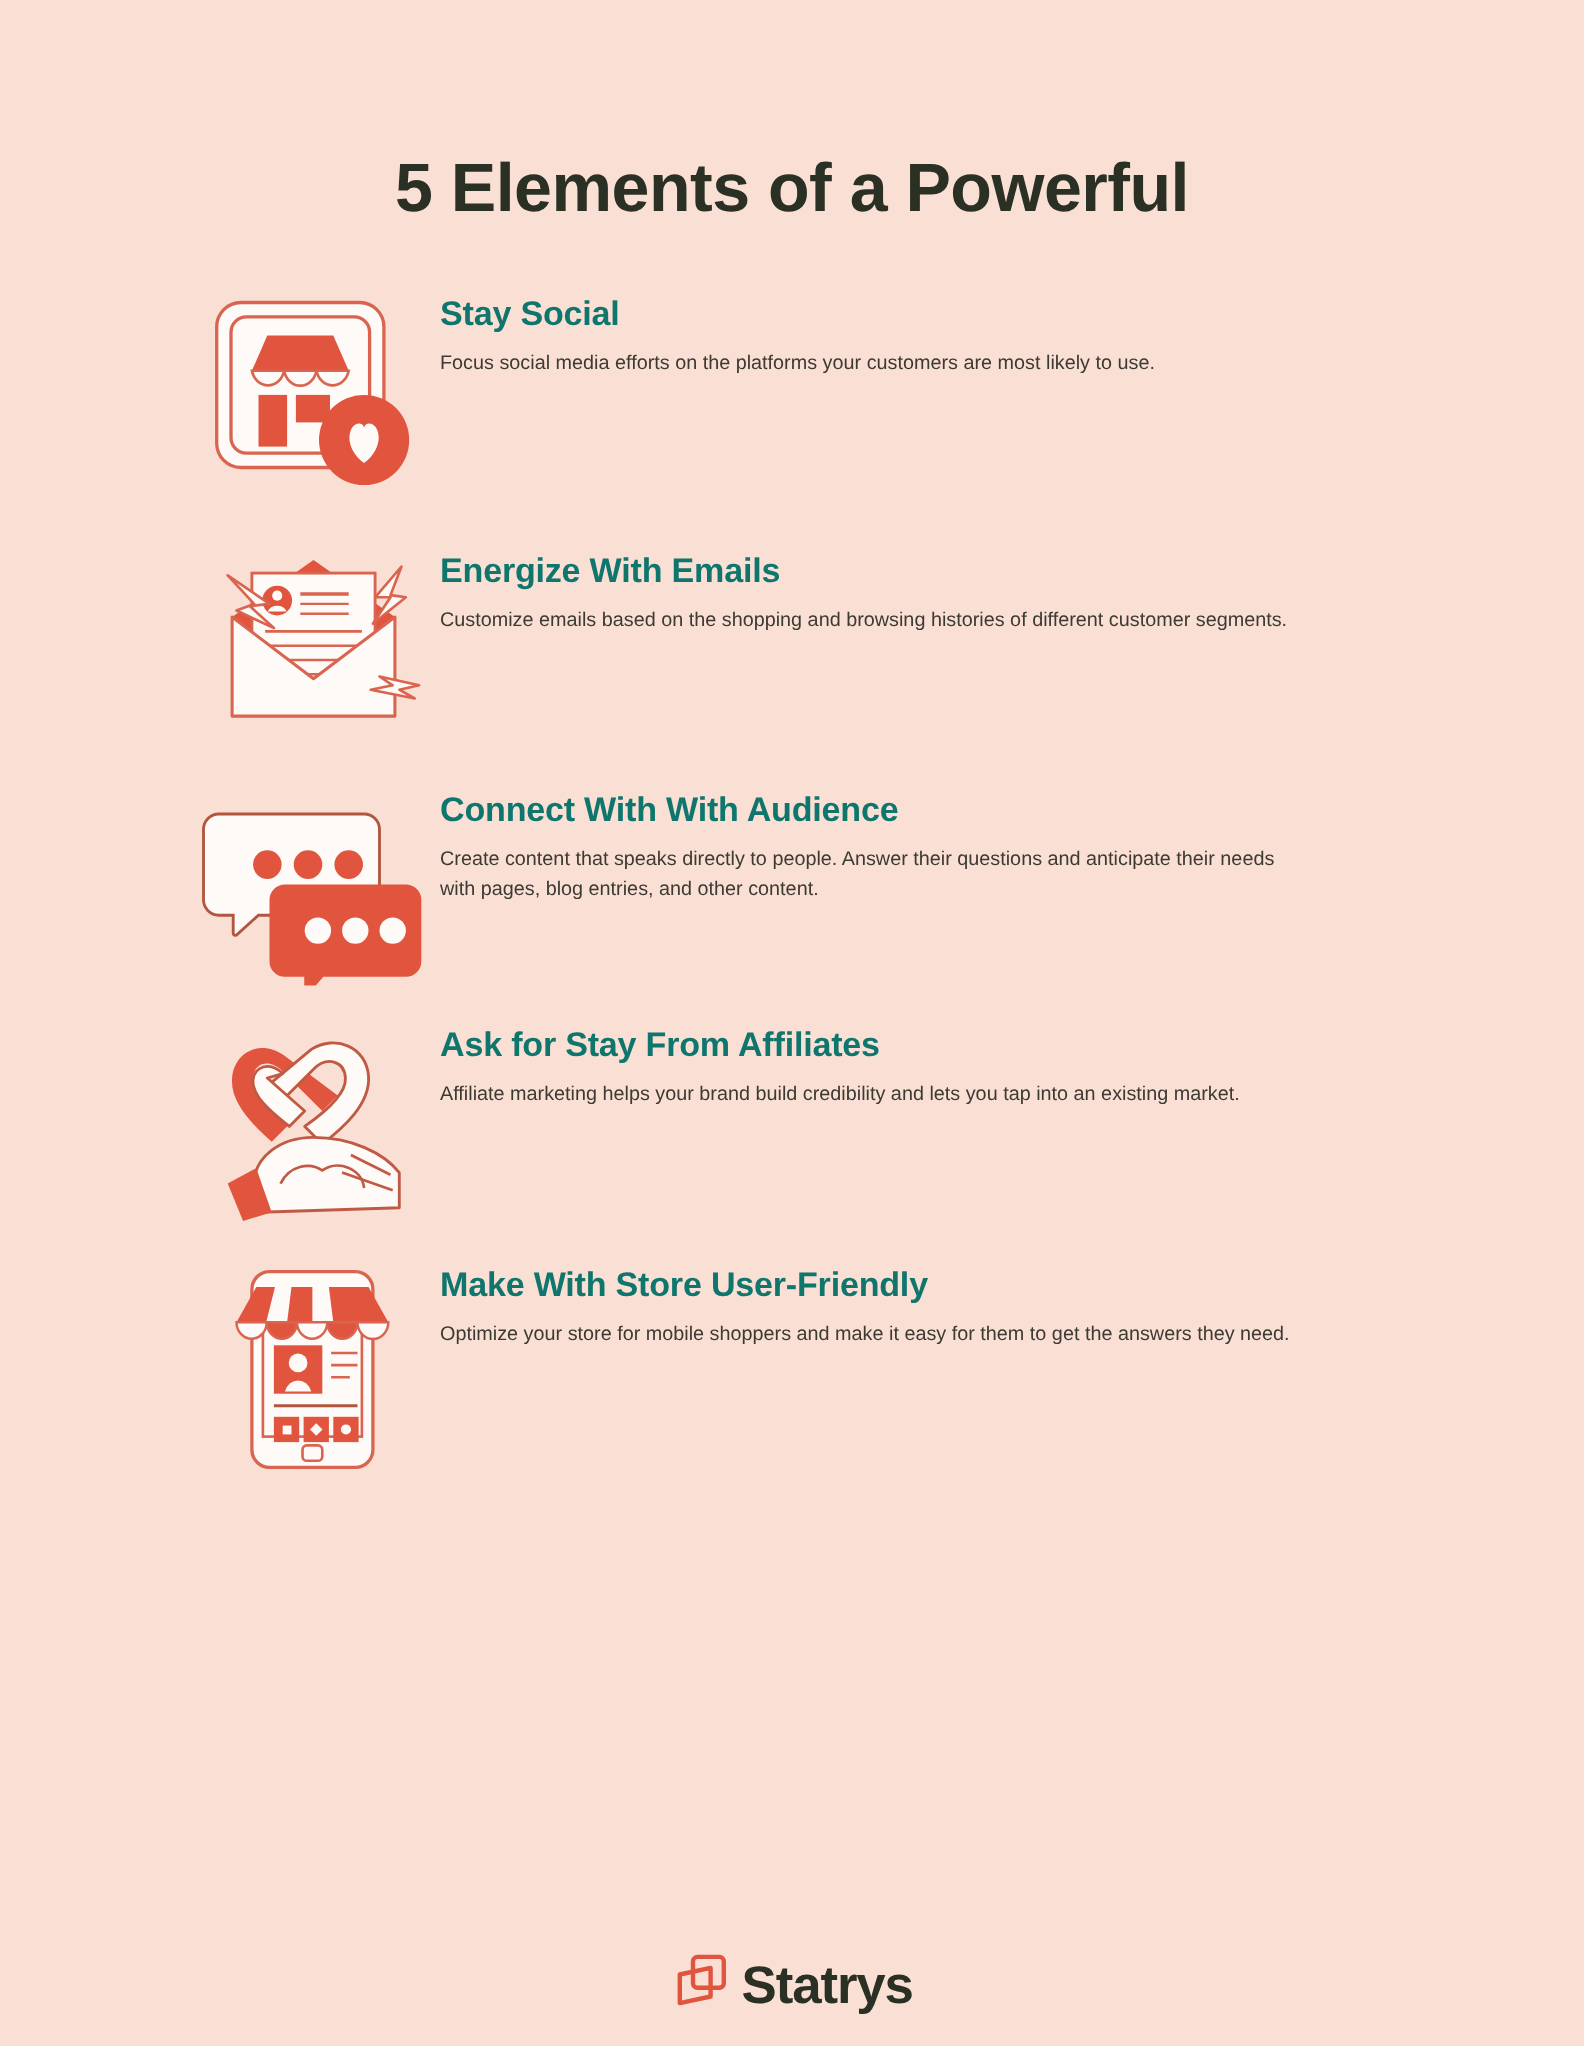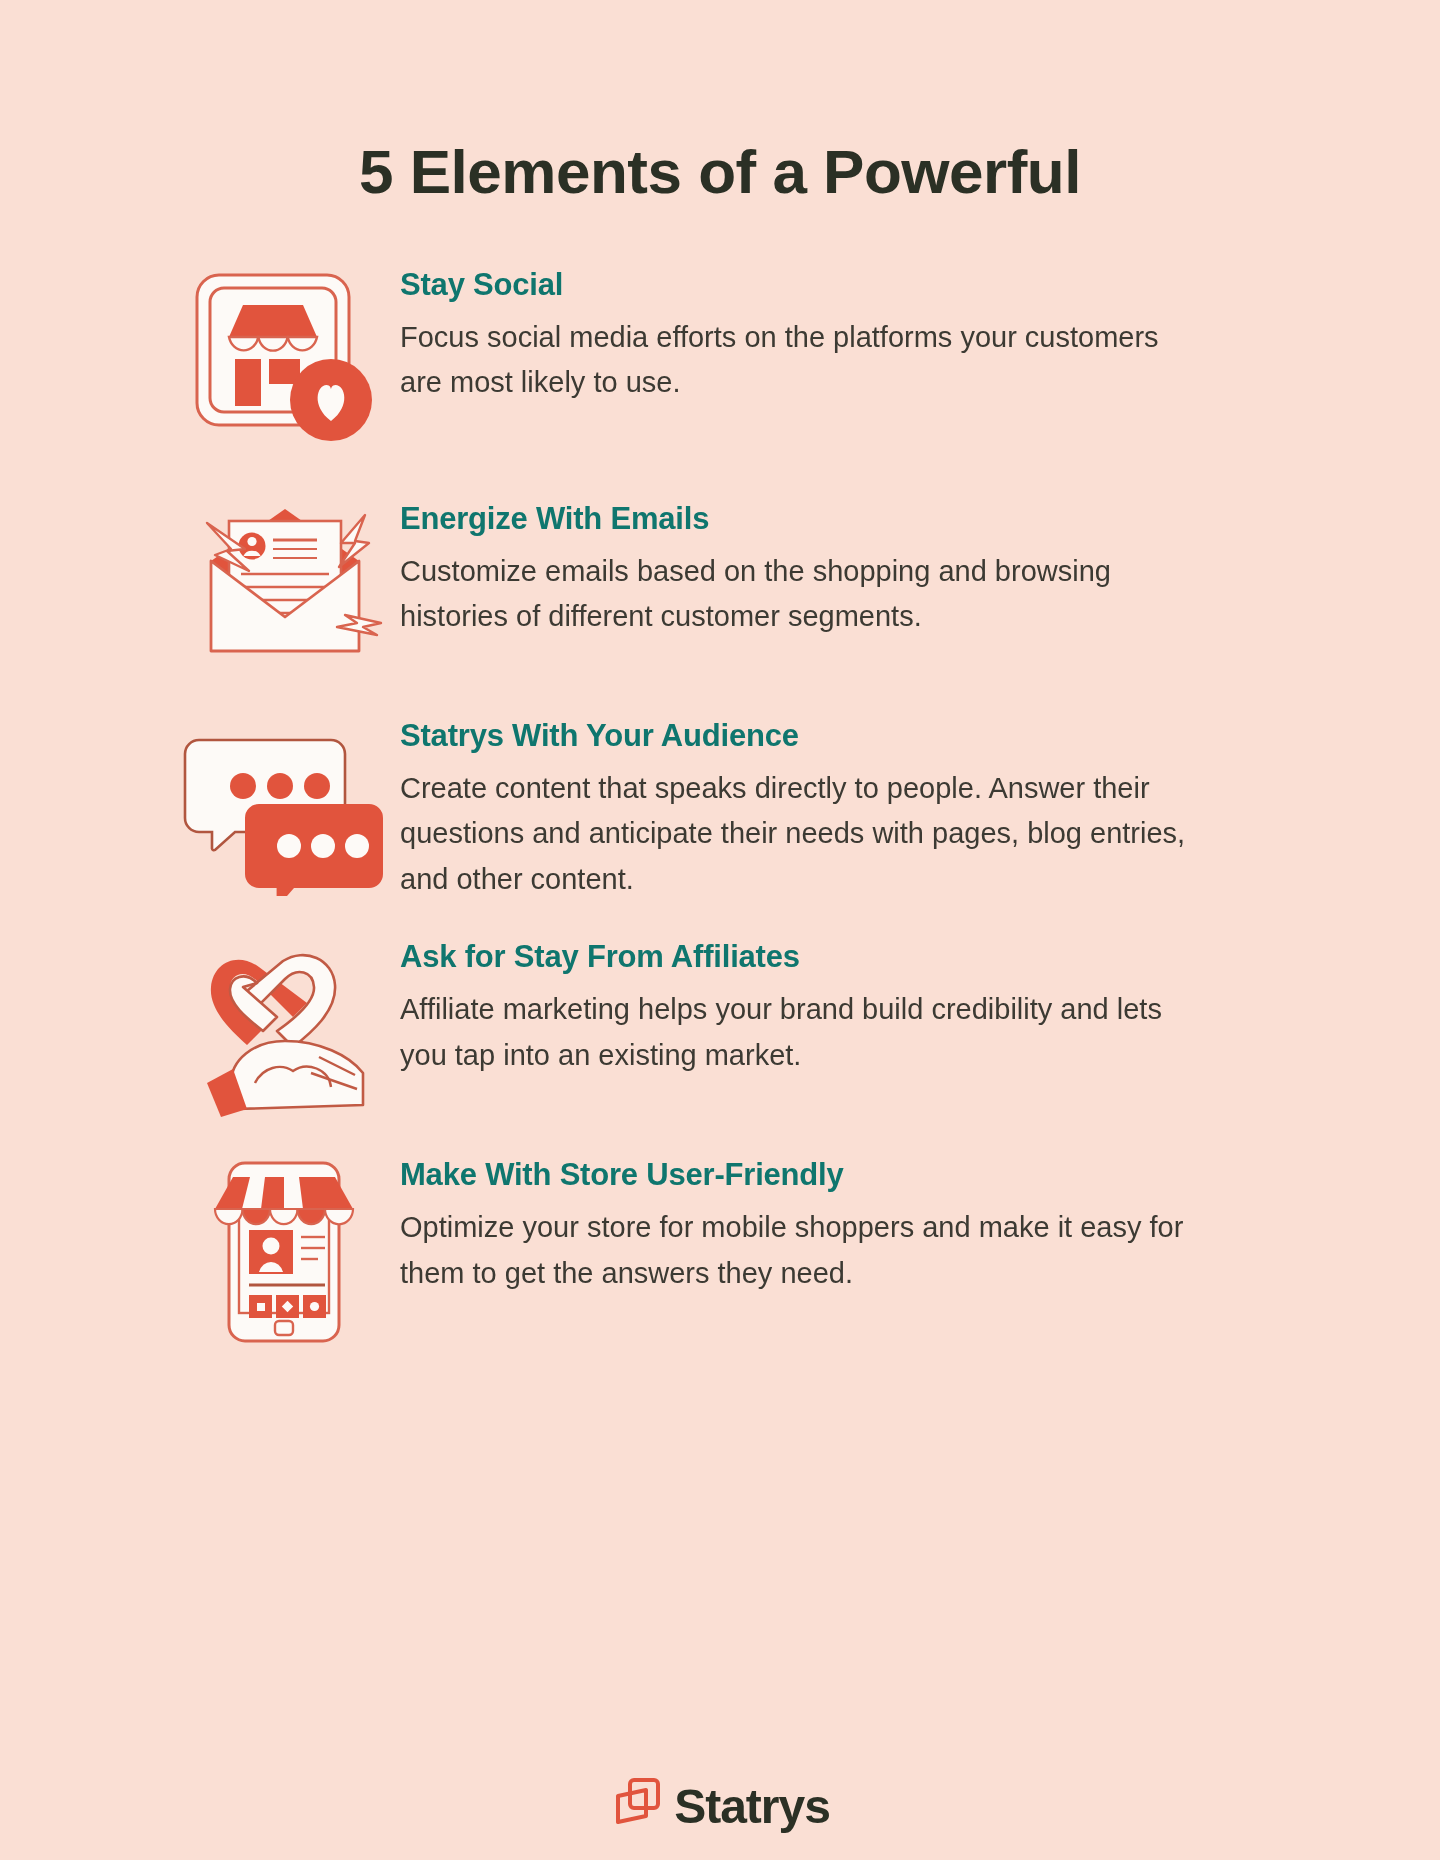--- a/index.html
+++ b/index.html
@@ -59,21 +59,21 @@
     font-family: "Liberation Sans", sans-serif;
     font-weight: bold;
     font-size: 31px;
     color: #0f766e;
     margin: 0 0 12px 0;
     letter-spacing: -0.2px;
   }
   .item-desc {
     font-family: "Liberation Sans", sans-serif;
     font-weight: normal;
-    font-size: 29px;
+    font-size: 18px;
     line-height: 1.58;
     color: #3c3a33;
     margin: 0;
     max-width: 790px;
   }
   .footer {
     position: absolute;
     left: 0;
     right: 0;
     bottom: 60px;
@@ -162,21 +162,21 @@
           <circle cx="60" cy="70" r="13" fill="#e1543d"></circle>
           <circle cx="97" cy="70" r="13" fill="#e1543d"></circle>
           <circle cx="134" cy="70" r="13" fill="#e1543d"></circle>
           <path d="M76 88 h110 a14 14 0 0 1 14 14 v56 a14 14 0 0 1 -14 14 h-75 l-14 16 a2 2 0 0 1 -3.4 -1.3 l0 -14.7 h-17.6 a14 14 0 0 1 -14 -14 v-56 a14 14 0 0 1 14 -14 z" fill="#e1543d"></path>
           <circle cx="106" cy="130" r="12" fill="#fdfaf7"></circle>
           <circle cx="140" cy="130" r="12" fill="#fdfaf7"></circle>
           <circle cx="174" cy="130" r="12" fill="#fdfaf7"></circle>
         </svg>
       </div>
       <div class="text-wrap">
-        <h3 class="item-title">Statrys With Your Audience</h3>
+        <h3 class="item-title">Connect With With Audience</h3>
         <p class="item-desc">Create content that speaks directly to people. Answer their questions and anticipate their needs with pages, blog entries, and other content.</p>
       </div>
     </div>
 
     <div class="item item-4">
       <div class="icon-wrap">
         <svg width="200" height="180" viewBox="0 0 200 180" xmlns="http://www.w3.org/2000/svg">
           <path d="M74 30 C52 14 28 26 26 50 C24 72 44 92 62 108 L78 92 C60 78 44 64 45 50 C46 36 60 32 72 44 L108 80 L122 66 Z" fill="#e1543d"></path>
           <path d="M98 24 C120 10 148 22 150 48 C152 74 126 96 108 110 L92 94 C112 80 130 64 129 50 C128 34 112 30 100 42 L64 78 L50 64 Z" fill="#fdfaf7" stroke="#c15a44" stroke-width="2.6" stroke-linejoin="round"></path>
           <path d="M72 46 C60 34 46 40 45 52 C44 66 60 80 78 94 L92 80 L58 50 Z" fill="#fdfaf7" stroke="#c15a44" stroke-width="2.6" stroke-linejoin="round"></path>

